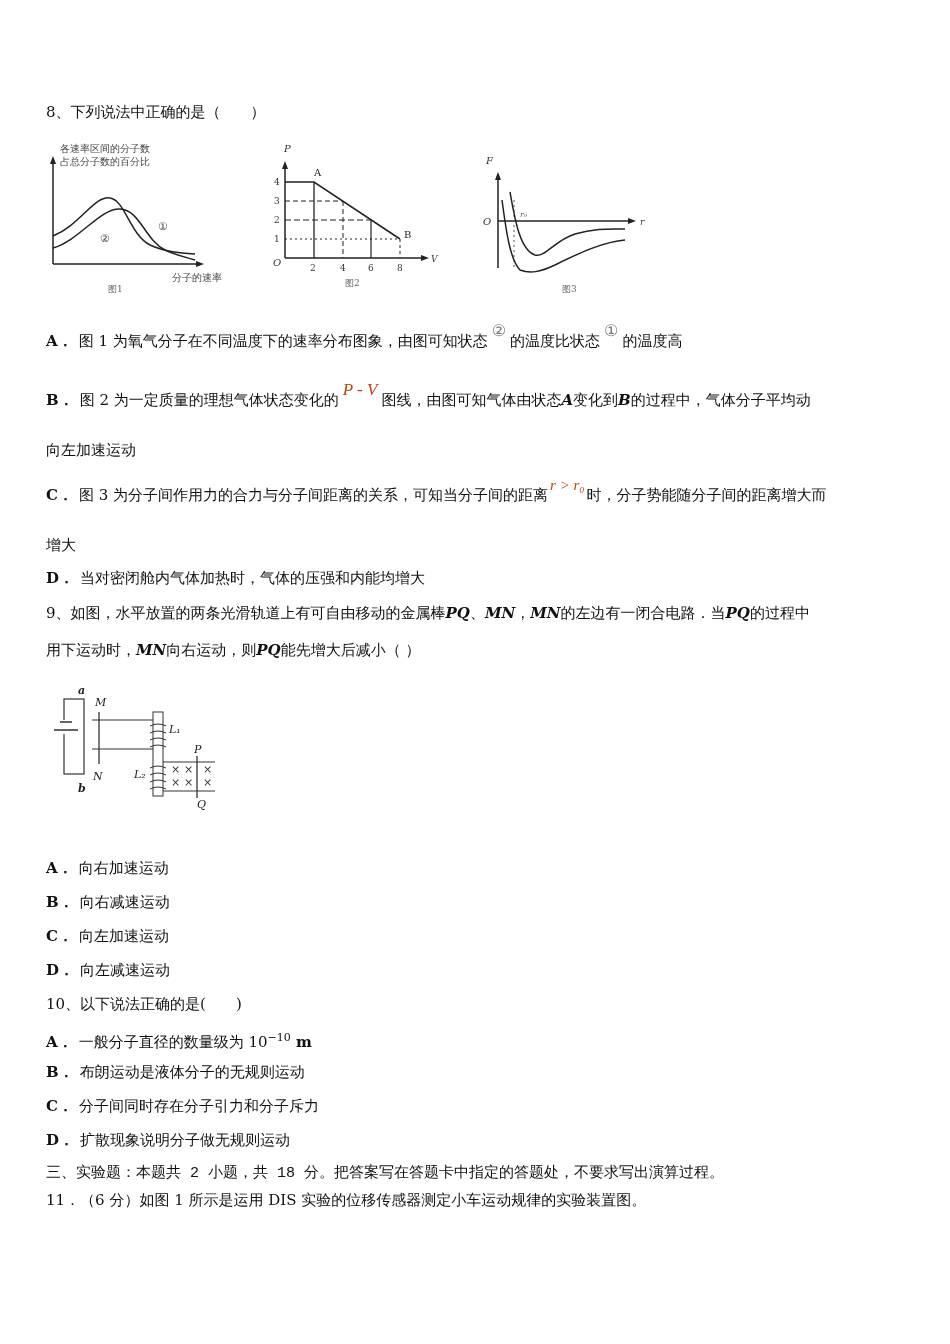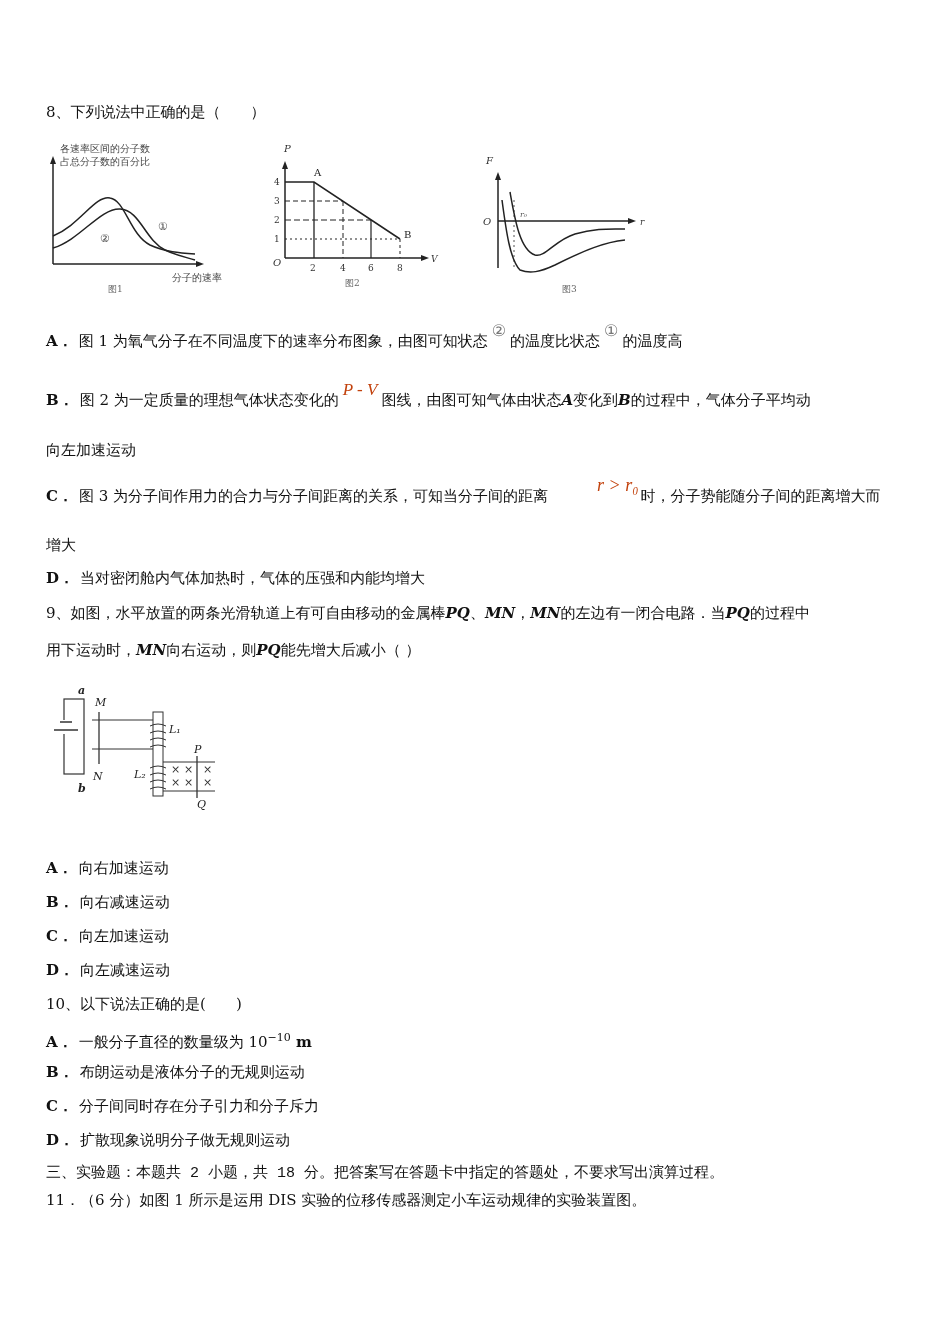--- a/index.html
+++ b/index.html
@@ -86,21 +86,21 @@
 <div class="line" style="top:331px;">
   <span class="lbl">A．</span><span>图 1 为氧气分子在不同温度下的速率分布图象，由图可知状态</span><span class="circ">②</span><span>的温度比状态</span><span class="circ">①</span><span>的温度高</span>
 </div>
 
 <div class="line" style="top:390px;">
   <span class="lbl">B．</span><span>图 2 为一定质量的理想气体状态变化的</span><span class="inlinemath">P - V</span><span>图线，由图可知气体由状态</span><span class="it">A</span><span>变化到</span><span class="it">B</span><span>的过程中，气体分子平均动</span>
 </div>
 <div class="line" style="top:440px;">向左加速运动</div>
 
 <div class="line" style="top:485px;">
-  <span class="lbl">C．</span><span>图 3 为分子间作用力的合力与分子间距离的关系，可知当分子间的距离</span><span class="inlinemath" style="font-size:18px;padding:0 2px;margin-left:47px;">r &gt; r₀</span><span>时，分子势能随分子间的距离增大而</span>
+  <span class="lbl">C．</span><span>图 3 为分子间作用力的合力与分子间距离的关系，可知当分子间的距离</span><span class="inlinemath" style="font-size:15px;padding:0 2px;">r &gt; r₀</span><span>时，分子势能随分子间的距离增大而</span>
 </div>
 <div class="line" style="top:535px;">增大</div>
 
 <div class="line" style="top:568px;">
   <span class="lbl">D．</span><span>当对密闭舱内气体加热时，气体的压强和内能均增大</span>
 </div>
 
 <div class="line" style="top:603px;">
   <span>9、如图，水平放置的两条光滑轨道上有可自由移动的金属棒</span><span class="it">PQ</span><span>、</span><span class="it">MN</span><span>，</span><span class="it">MN</span><span>的左边有一闭合电路．当</span><span class="it">PQ</span><span>的过程中</span>
 </div>

